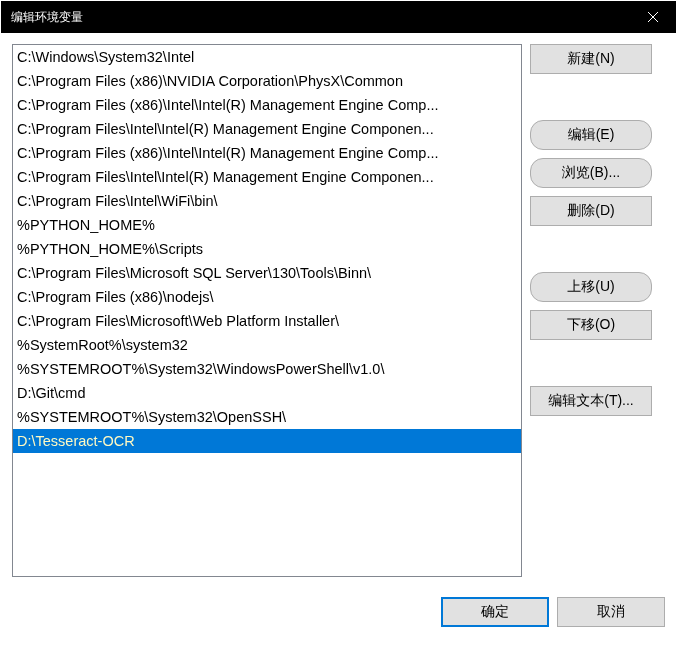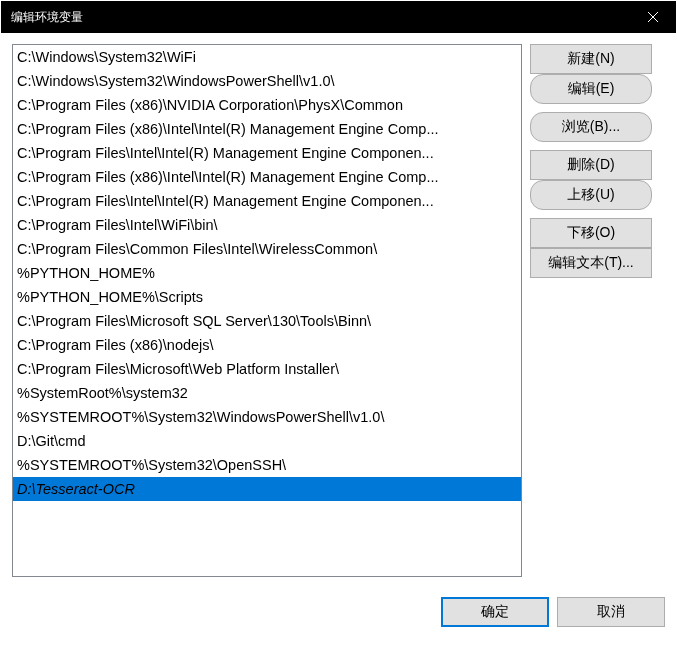--- a/index.html
+++ b/index.html
@@ -67,39 +67,38 @@
     font-size: 14.5px;
     line-height: 18px;
     white-space: nowrap;
     overflow: hidden;
     text-overflow: ellipsis;
     color: #000;
     cursor: default;
   }
   .listbox .item.selected {
     background: #0078d7;
-    color: #000000;
-    font-style: italic;
+    color: #fef9c3;
   }
   .side-buttons {
     display: flex;
     flex-direction: column;
     width: 122px;
   }
   .btn {
     height: 30px;
     border: 1px solid #adadad;
     background: #e1e1e1;
     font-size: 14px;
     font-family: inherit;
     padding: 0;
     cursor: pointer;
   }
   .gap-small { margin-bottom: 8px; border-radius: 13px; }
-  .gap-large { }
+  .gap-large { margin-bottom: 46px; }
   .footer {
     display: flex;
     justify-content: flex-end;
     gap: 8px;
     margin-top: 20px;
   }
   .btn-footer {
     width: 108px;
     height: 30px;
     border: 1px solid #adadad;
@@ -126,29 +125,27 @@
         <line x1="10" y1="0" x2="0" y2="10"></line>
       </svg>
     </div>
   </div>
 
   <div class="body">
     <div class="content-row">
 
       <div class="listbox" id="listbox">
 
-        <div class="item">C:\Windows\System32\WiFi</div>
-          <div class="item">C:\Windows\System32\WindowsPowerShell\v1.0\</div>
+        <div class="item">C:\Windows\System32\Intel</div>
           <div class="item">C:\Program Files (x86)\NVIDIA Corporation\PhysX\Common</div>
           <div class="item">C:\Program Files (x86)\Intel\Intel(R) Management Engine Comp...</div>
           <div class="item">C:\Program Files\Intel\Intel(R) Management Engine Componen...</div>
           <div class="item">C:\Program Files (x86)\Intel\Intel(R) Management Engine Comp...</div>
           <div class="item">C:\Program Files\Intel\Intel(R) Management Engine Componen...</div>
           <div class="item">C:\Program Files\Intel\WiFi\bin\</div>
-          <div class="item">C:\Program Files\Common Files\Intel\WirelessCommon\</div>
           <div class="item">%PYTHON_HOME%</div>
           <div class="item">%PYTHON_HOME%\Scripts</div>
           <div class="item">C:\Program Files\Microsoft SQL Server\130\Tools\Binn\</div>
           <div class="item">C:\Program Files (x86)\nodejs\</div>
           <div class="item">C:\Program Files\Microsoft\Web Platform Installer\</div>
           <div class="item">%SystemRoot%\system32</div>
           <div class="item">%SYSTEMROOT%\System32\WindowsPowerShell\v1.0\</div>
           <div class="item">D:\Git\cmd</div>
           <div class="item">%SYSTEMROOT%\System32\OpenSSH\</div>
           <div class="item selected">D:\Tesseract-OCR</div>

